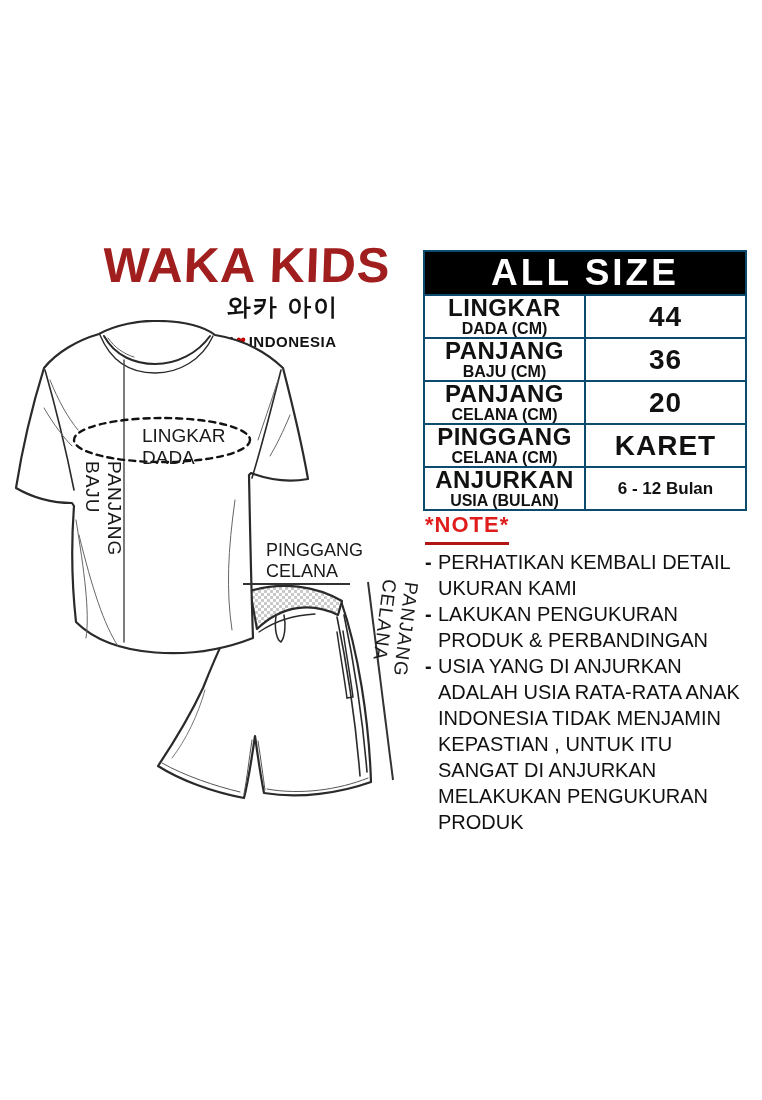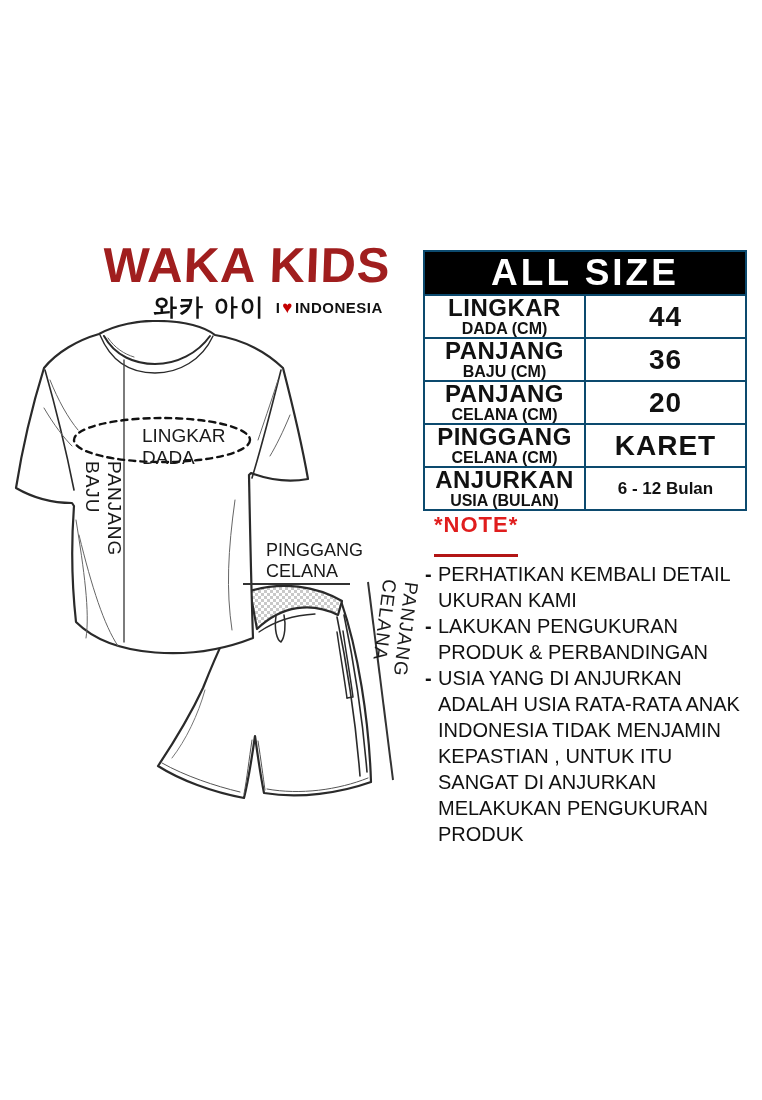--- a/index.html
+++ b/index.html
@@ -16,21 +16,21 @@
   .abs{position:absolute;}
 
   
   .brand-title{
     left:103px;top:237px;width:300px;
     font-size:49px;font-weight:bold;letter-spacing:1px;
     color:var(--brand-red,#A01E1E);
     transform:skewX(-2deg);
     white-space:nowrap;
   }
-  .brand-subline{left:153px;top:291px;width:260px;display:flex;align-items:center;gap:10px;}
+  .brand-subline{left:153px;top:291px;width:260px;display:flex;align-items:center;gap:10px;flex-direction:column;}
   .brand-korean{font-size:24px;font-weight:bold;color:#111;letter-spacing:2px;white-space:nowrap;}
   .brand-love{display:flex;align-items:center;gap:2px;font-size:15px;font-weight:bold;letter-spacing:.5px;color:#111;white-space:nowrap;}
   .heart{color:var(--heart-red,#C40000);font-size:17px;line-height:1;}
 
   
   .size-table{
     left:423px;top:250px;width:324px;
     border-collapse:collapse;table-layout:fixed;
     background:#fff;
   }
@@ -40,23 +40,23 @@
     font-size:37px;font-weight:bold;letter-spacing:3px;height:41px;
   }
   .size-table .lbl{width:160px;height:42px;line-height:1;}
   .size-table .lbl .main{font-size:24px;font-weight:bold;letter-spacing:.5px;}
   .size-table .lbl .sub{font-size:16px;font-weight:bold;margin-top:1px;}
   .size-table .val{font-size:28px;font-weight:bold;letter-spacing:1px;}
 
   
   .note{left:425px;top:512px;width:322px;}
   .note-title{
-    margin-left:9px;display:inline-block;
+    display:inline-block;
     color:var(--note-red,#E01D1D);font-size:22px;font-weight:bold;letter-spacing:1px;
-    border-bottom:3px solid #b31515;padding-bottom:16px;margin-bottom:4px;
+    border-bottom:3px solid #b31515;padding-bottom:4px;margin-bottom:4px;
   }
   .note-item{display:grid;grid-template-columns:13px 1fr;align-items:start;}
   .note-item .dash{font-size:20px;font-weight:bold;line-height:26px;}
   .note-item .txt{font-size:20px;font-weight:normal;line-height:26px;white-space:pre-line;letter-spacing:0px;}
 
   
   .garment-svg{left:0;top:320px;width:430px;height:520px;}
   .diagram-label{font-size:19px;line-height:22px;color:#1a1a1a;white-space:pre-line;}
   .lbl-chest{left:142px;top:425px;}
   .lbl-shirt-length{left:46px;top:494px;width:112px;height:46px;transform:rotate(90deg);letter-spacing:1px;}

